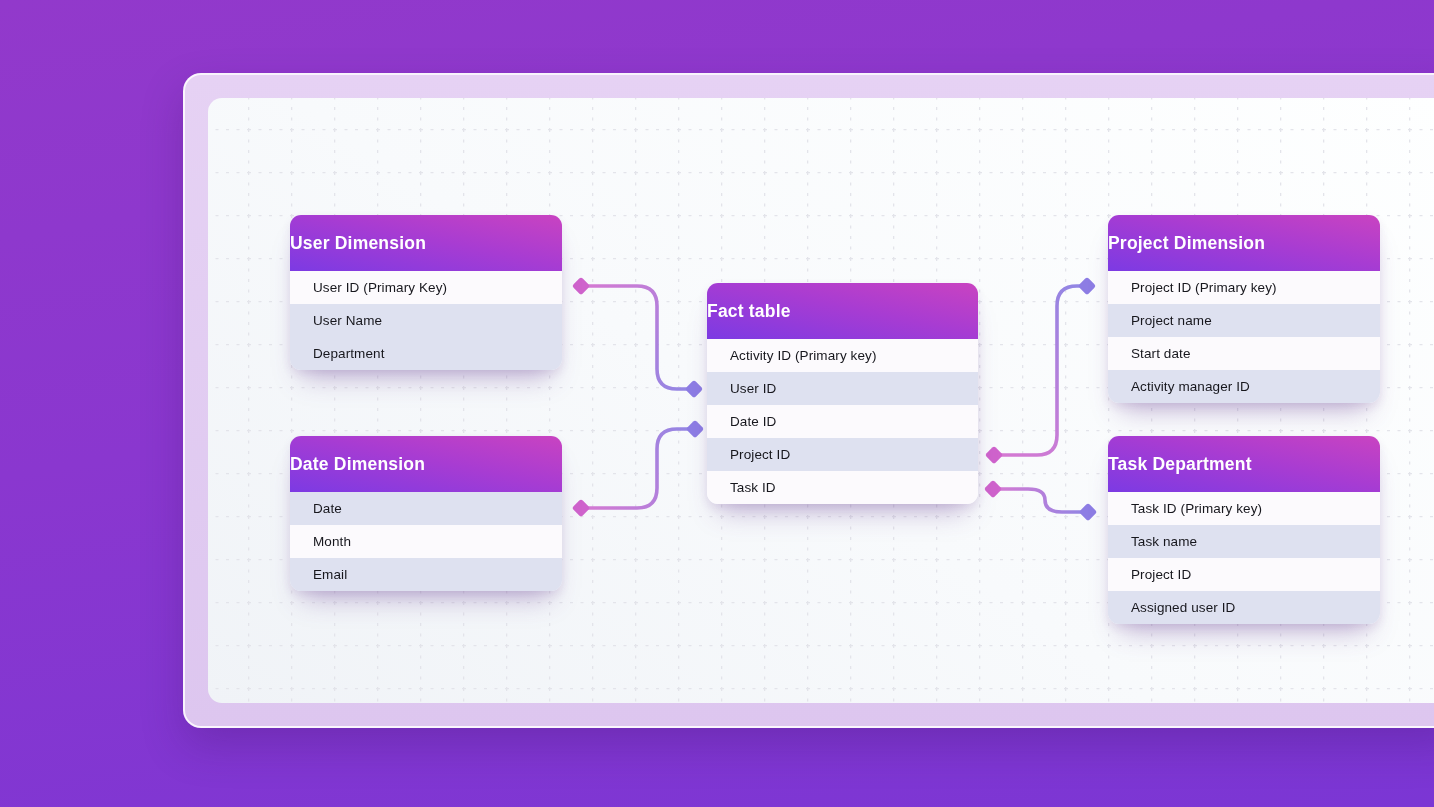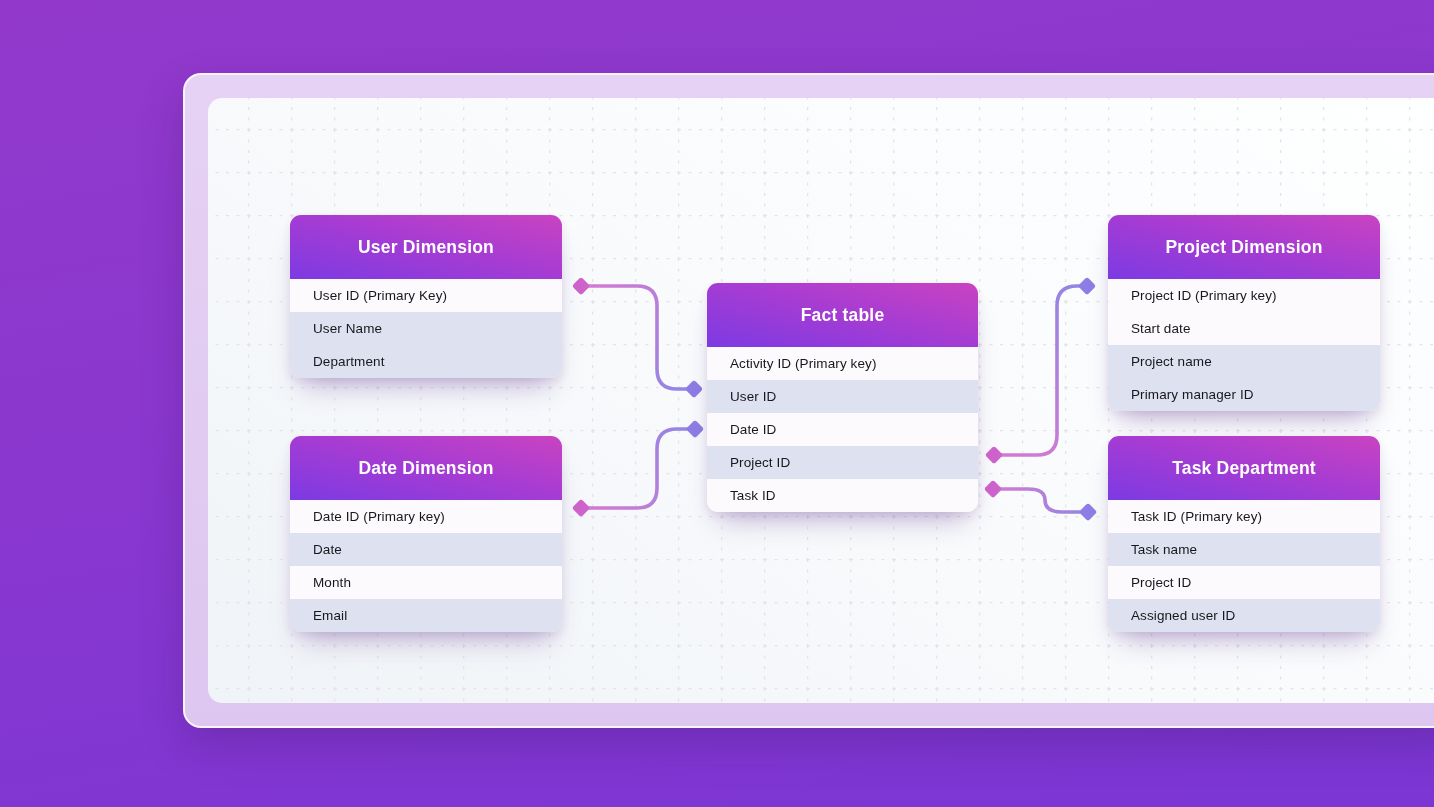--- a/index.html
+++ b/index.html
@@ -34,24 +34,24 @@
   .grid-svg, .connector-svg {
     position: absolute; left: 0; top: 0;
     width: 100%; height: 100%;
   }
   .table-node {
     position: absolute;
     border-radius: 11px;
     box-shadow: 0 18px 26px -12px rgba(94,53,142,0.38), 0 4px 10px rgba(94,53,142,0.10);
   }
   .table-header {
-    height: 64px;
+    height: 56px;
     border-radius: 11px 11px 0 0;
     background: linear-gradient(to top right, #7c3ae3 0%, #a83cd2 55%, #c943c1 100%);
-    display: flex; align-items: center; justify-content: center;
+    display: flex; align-items: center; justify-content: flex-start;
   }
   .table-header span {
     color: #ffffff;
     font-size: 17.5px;
     font-weight: 600;
     letter-spacing: 0.2px;
   }
   .table-row {
     height: 33px;
     display: flex; align-items: center;
@@ -139,21 +139,20 @@
       </div>
       <div class="table-row light">User ID (Primary Key)</div>
       <div class="table-row dark">User Name</div>
       <div class="table-row dark">Department</div>
     </div>
 
     <div id="tbl-date" class="table-node">
       <div class="table-header">
         <span>Date Dimension</span>
       </div>
-      <div class="table-row light">Date ID (Primary key)</div>
       <div class="table-row dark">Date</div>
       <div class="table-row light">Month</div>
       <div class="table-row dark">Email</div>
     </div>
 
     <div id="tbl-fact" class="table-node">
       <div class="table-header">
         <span>Fact table</span>
       </div>
       <div class="table-row light">Activity ID (Primary key)</div>
@@ -161,23 +160,23 @@
       <div class="table-row light">Date ID</div>
       <div class="table-row dark">Project ID</div>
       <div class="table-row light">Task ID</div>
     </div>
 
     <div id="tbl-project" class="table-node">
       <div class="table-header">
         <span>Project Dimension</span>
       </div>
       <div class="table-row light">Project ID (Primary key)</div>
+      <div class="table-row dark">Project name</div>
       <div class="table-row light">Start date</div>
-      <div class="table-row dark">Project name</div>
-      <div class="table-row dark">Primary manager ID</div>
+      <div class="table-row dark">Activity manager ID</div>
     </div>
 
     <div id="tbl-task" class="table-node">
       <div class="table-header">
         <span>Task Department</span>
       </div>
       <div class="table-row light">Task ID (Primary key)</div>
       <div class="table-row dark">Task name</div>
       <div class="table-row light">Project ID</div>
       <div class="table-row dark">Assigned user ID</div>

